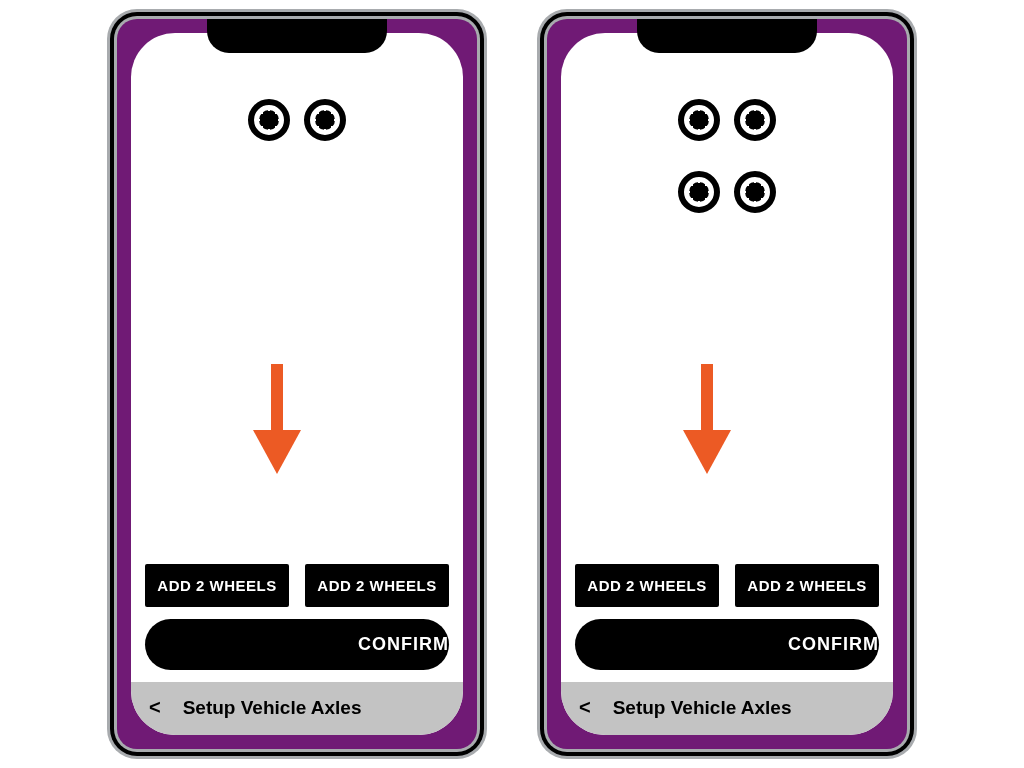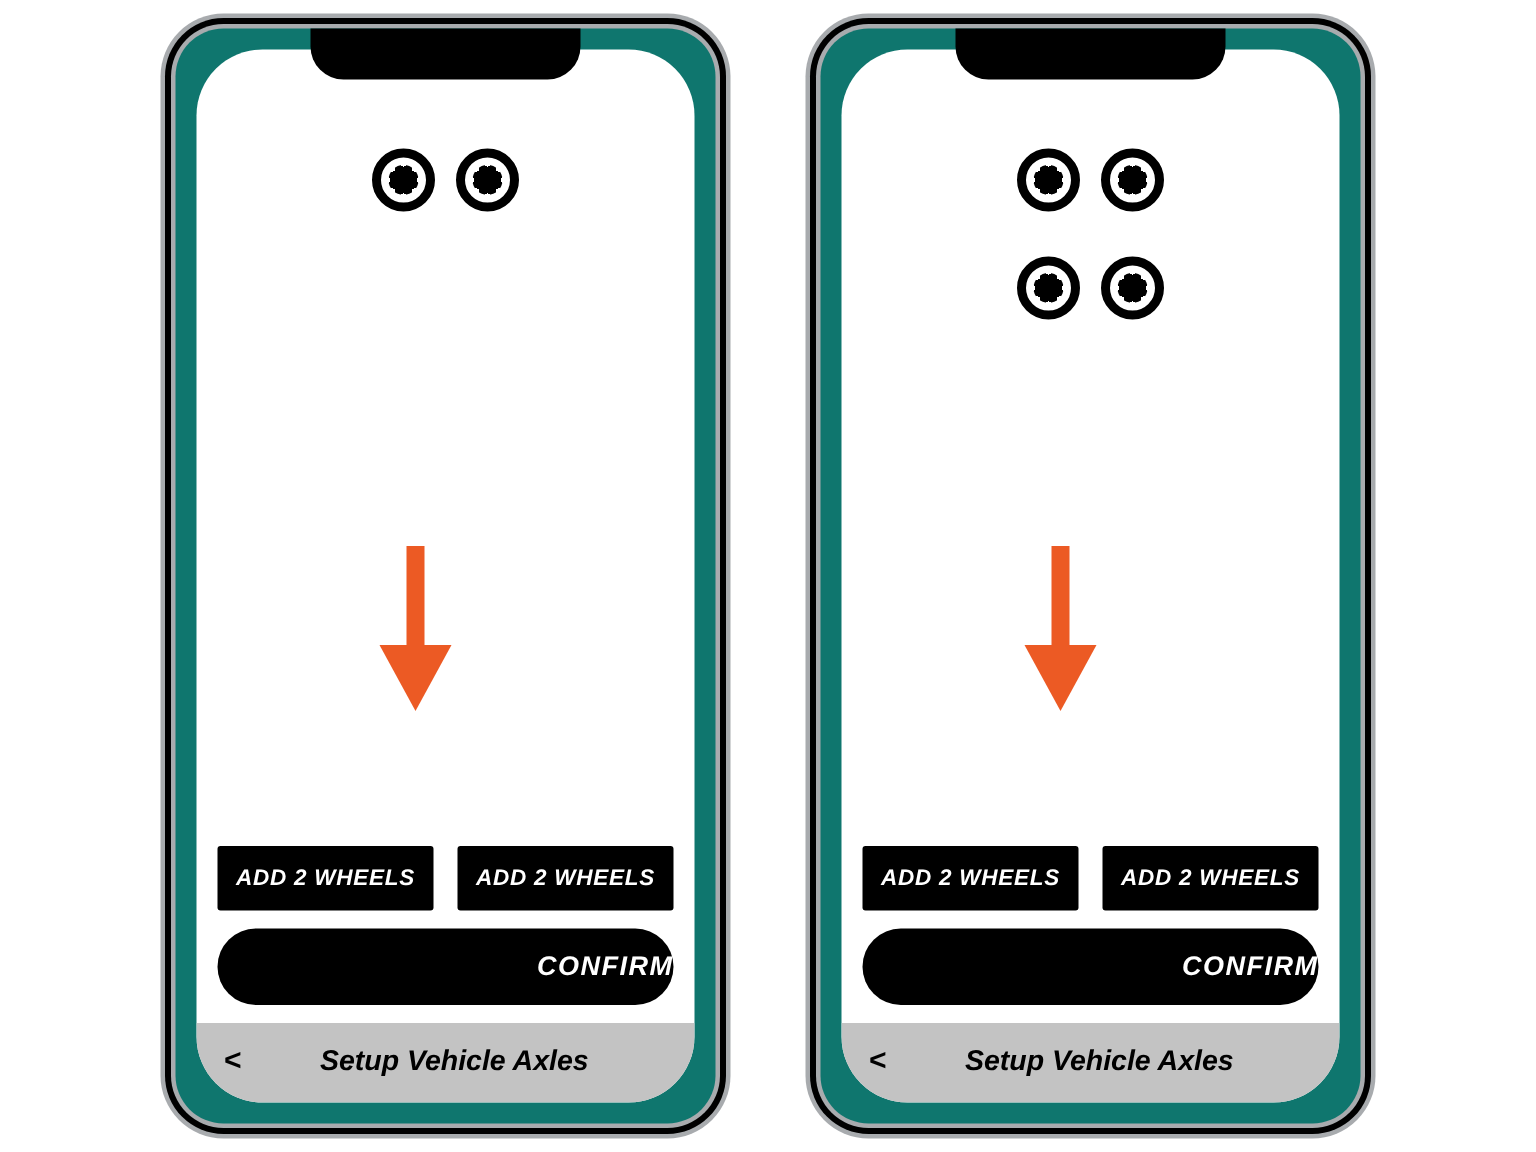--- a/index.html
+++ b/index.html
@@ -15,24 +15,23 @@
     justify-content: center;
     align-items: center;
     gap: 70px;
     width: 100%;
     height: 100%;
   }
   .phone {
     position: relative;
     width: 360px;
     height: 730px;
-    border-radius: 32px;
-    background: #0f766e;
+    border-radius: 20px;
+    background: #701a75;
     box-shadow: 0 0 0 3px #a8abae, 0 0 0 7px #000, 0 0 0 10px #a8abae;
-    font-style: italic;
   }
   .screen {
     position: absolute;
     inset: 14px;
     background: #fff;
     border-radius: 44px;
     overflow: hidden;
     display: flex;
     flex-direction: column;
   }
@@ -152,21 +151,21 @@
   .back-chevron {
     font-size: 20px;
     font-weight: 700;
     cursor: pointer;
     padding: 0 4px;
   }
   .footer-title {
     font-size: 19px;
     font-weight: 700;
     flex: 1;
-    text-align: center;
+    text-align: left;
     margin-right: 26px;
   }
 </style>
 </head>
 <body>
 
 <div class="stage">
 
   <div class="phone">
     <div class="notch"></div>

